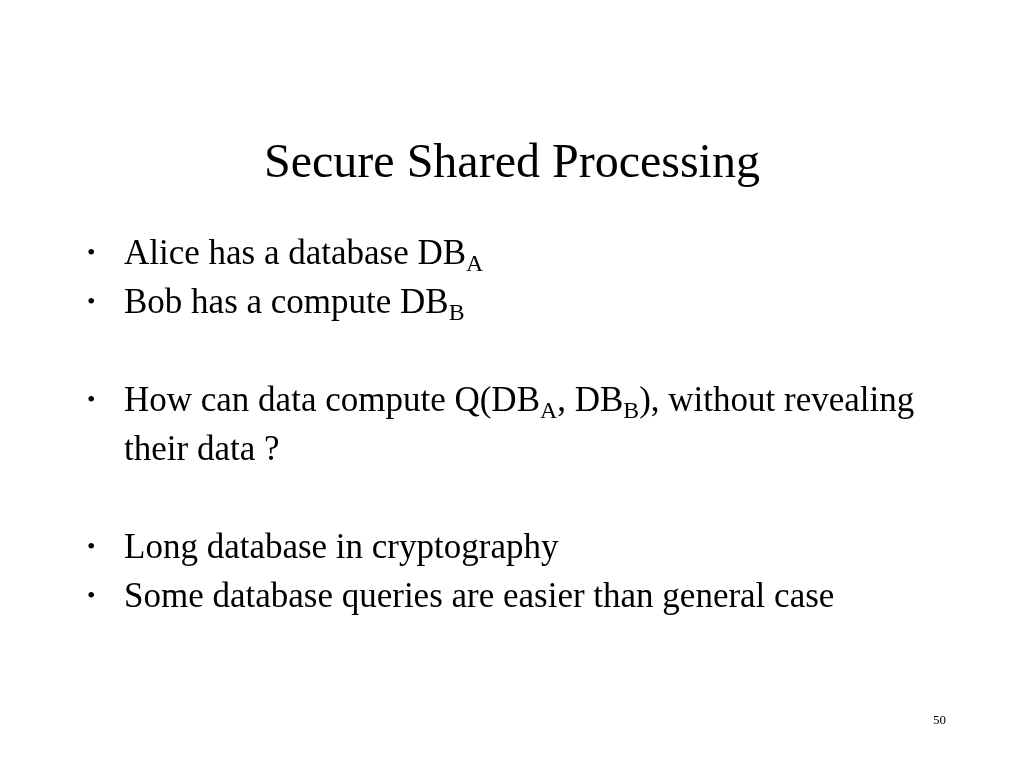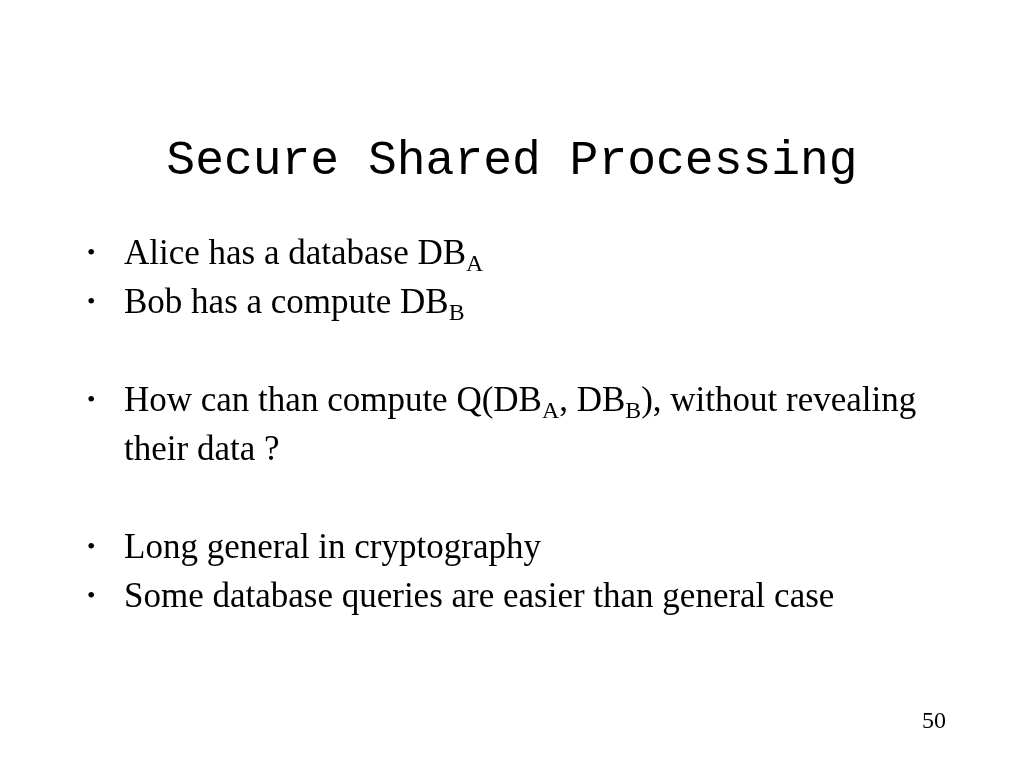--- a/index.html
+++ b/index.html
@@ -24,21 +24,20 @@
     position: absolute;
     left: 0;
     top: 100px;
     width: 1024px;
     text-align: center;
     font-size: 48px;
     line-height: 58px;
     font-weight: normal;
     letter-spacing: 0px;
     white-space: nowrap;
-    font-family: Liberation Mono, monospace;
   }
   .body-list {
     position: absolute;
     left: 82px;
     top: 228px;
     width: 890px;
     margin: 0;
     padding: 0;
     list-style: none;
   }
@@ -70,21 +69,21 @@
     top: 0.30em;
     line-height: 0;
   }
   .spacer-row {
     height: 49px;
   }
   .page-number {
     position: absolute;
     right: 78px;
     bottom: 36px;
-    font-size: 24px;
+    font-size: 13px;
     line-height: 24px;
     text-align: right;
   }
 </style>
 </head>
 <body>
 
 <div class="slide">
 
   <h1 class="slide-title">Secure Shared Processing</h1>
@@ -98,28 +97,28 @@
 
     <li class="bullet-row">
       <span class="bullet-mark">•</span>
       <span class="bullet-text"><span>Bob has a compute DB</span><sub>B</sub></span>
     </li>
 
     <li class="spacer-row"></li>
 
     <li class="bullet-row">
       <span class="bullet-mark">•</span>
-      <span class="bullet-text"><span>How can than compute Q(DB</span><sub>A</sub><span>, DB</span><sub>B</sub><span>), without revealing their data ?</span></span>
+      <span class="bullet-text"><span>How can data compute Q(DB</span><sub>A</sub><span>, DB</span><sub>B</sub><span>), without revealing their data ?</span></span>
     </li>
 
     <li class="spacer-row"></li>
 
     <li class="bullet-row">
       <span class="bullet-mark">•</span>
-      <span class="bullet-text"><span>Long general in cryptography</span></span>
+      <span class="bullet-text"><span>Long database in cryptography</span></span>
     </li>
 
     <li class="bullet-row">
       <span class="bullet-mark">•</span>
       <span class="bullet-text"><span>Some database queries are easier than general case</span></span>
     </li>
 
   </ul>
 
   <div class="page-number">50</div>

